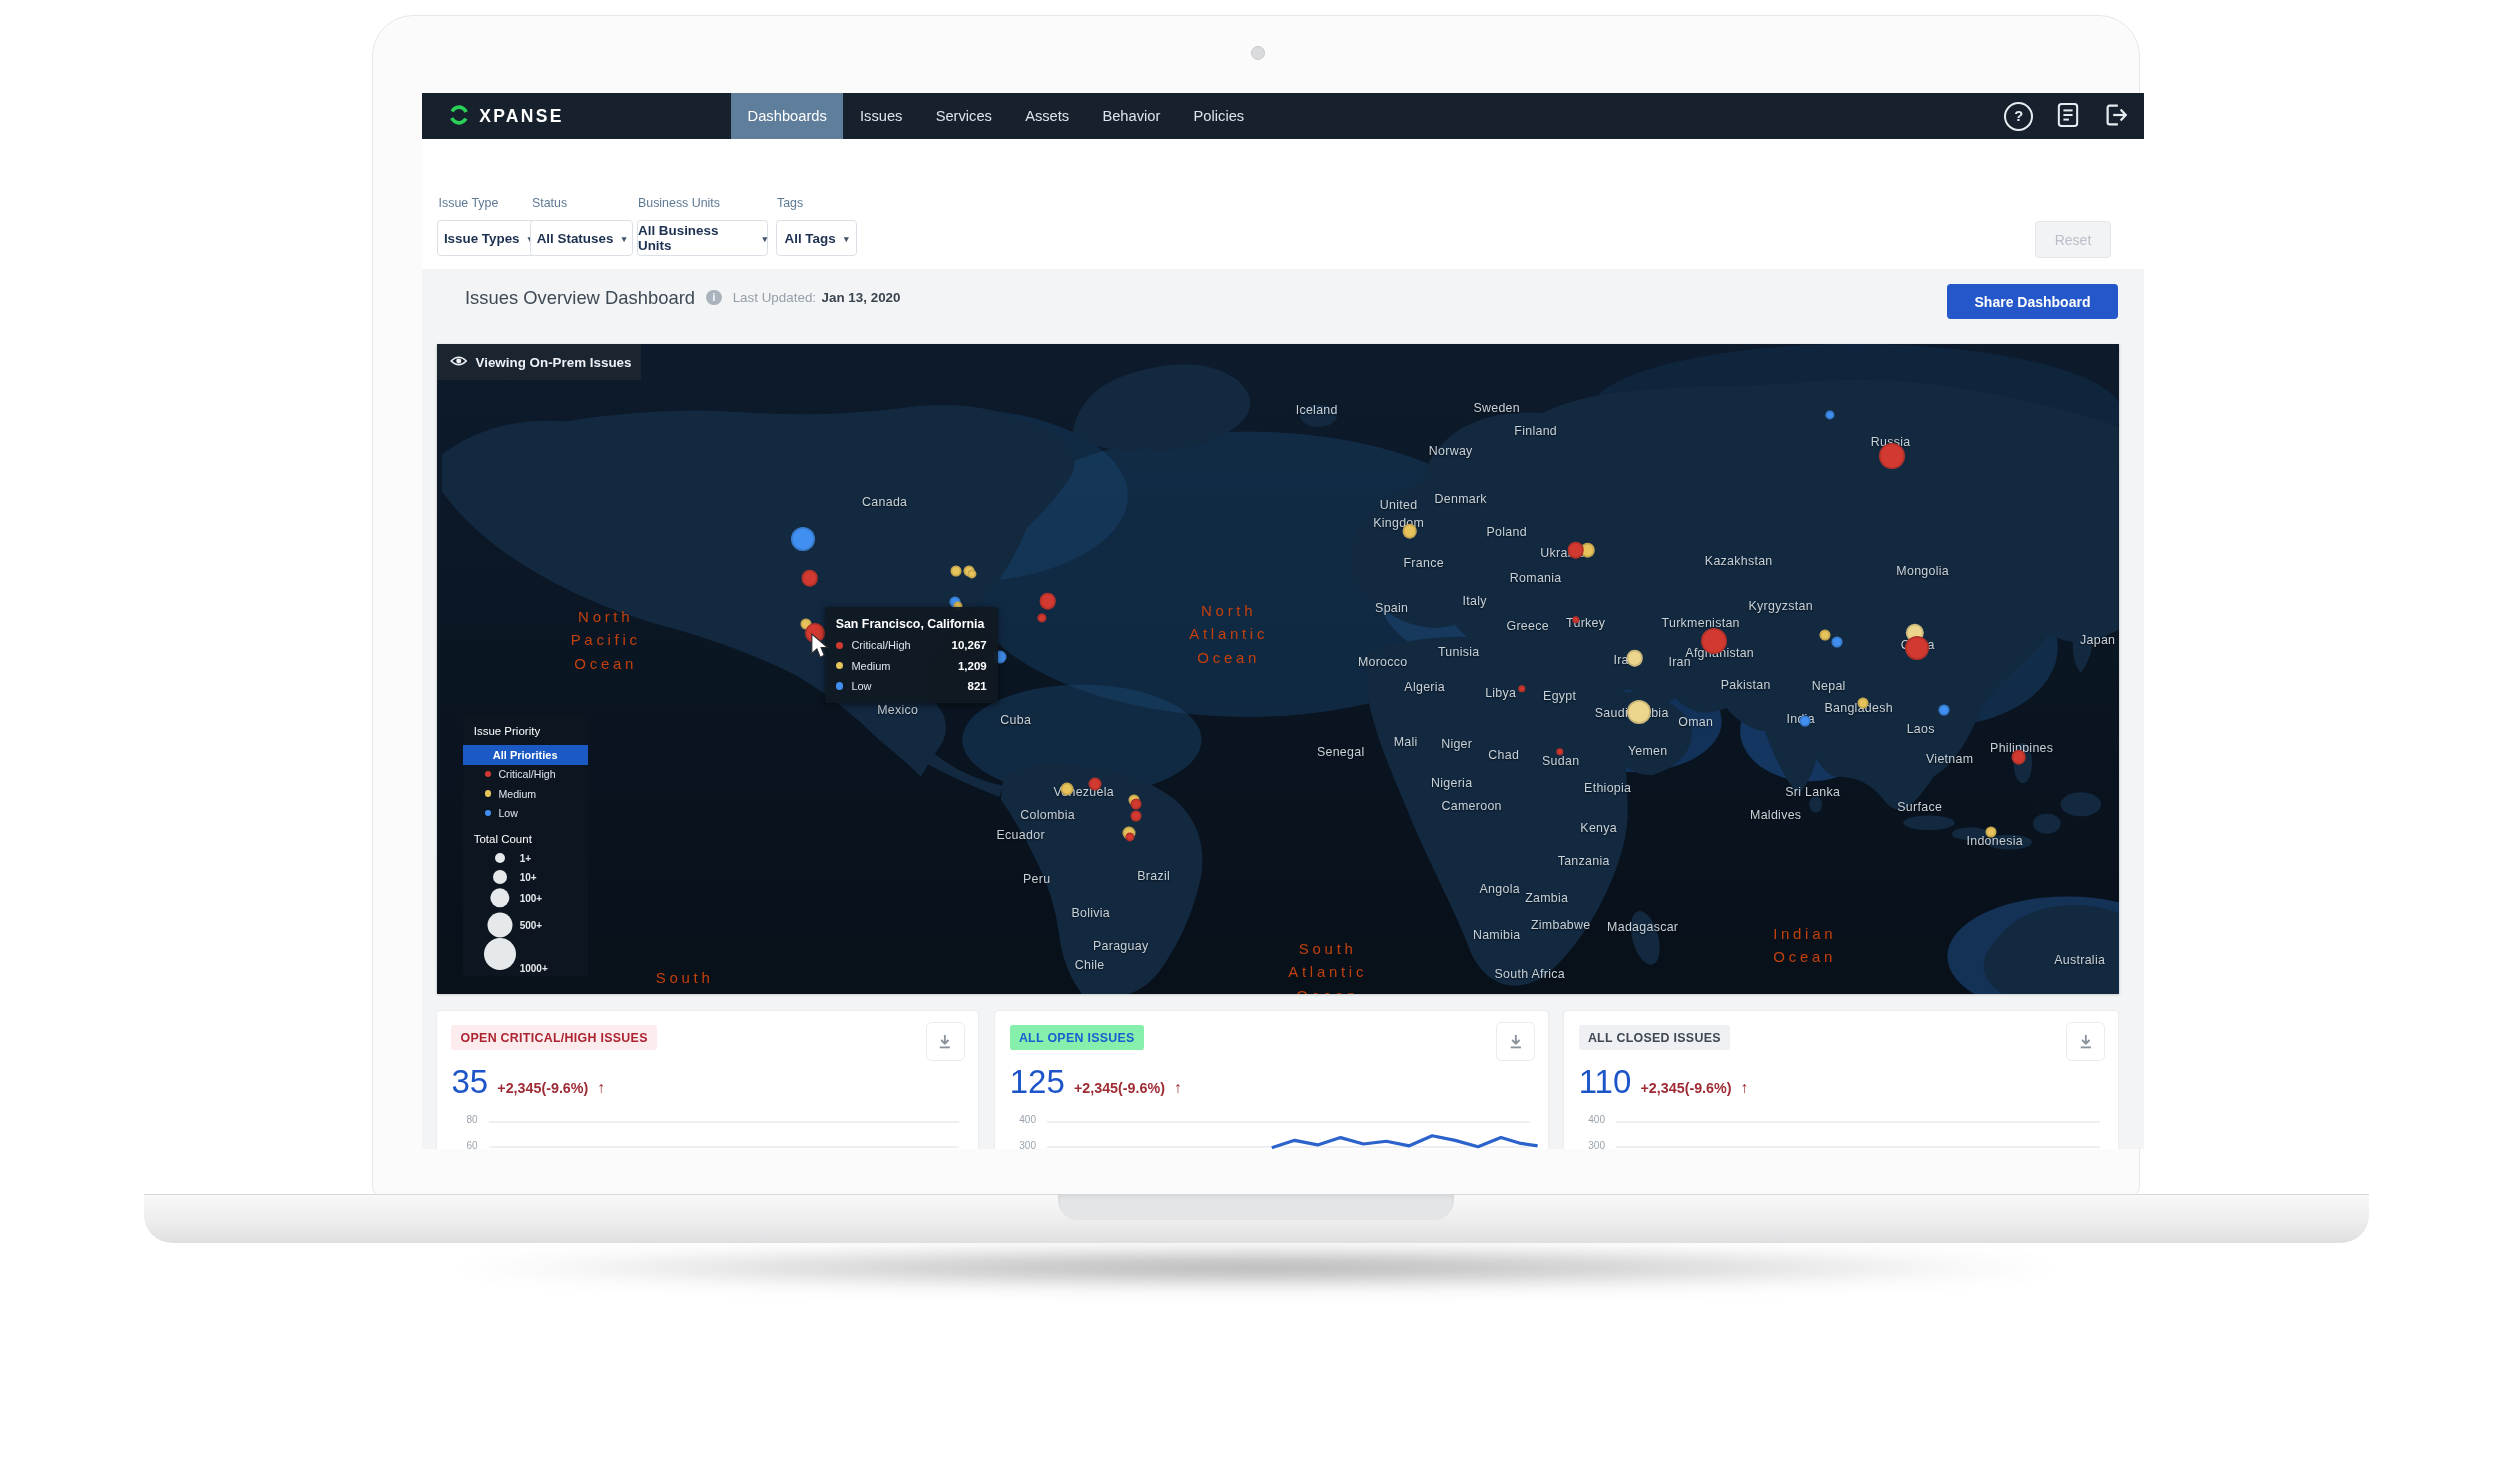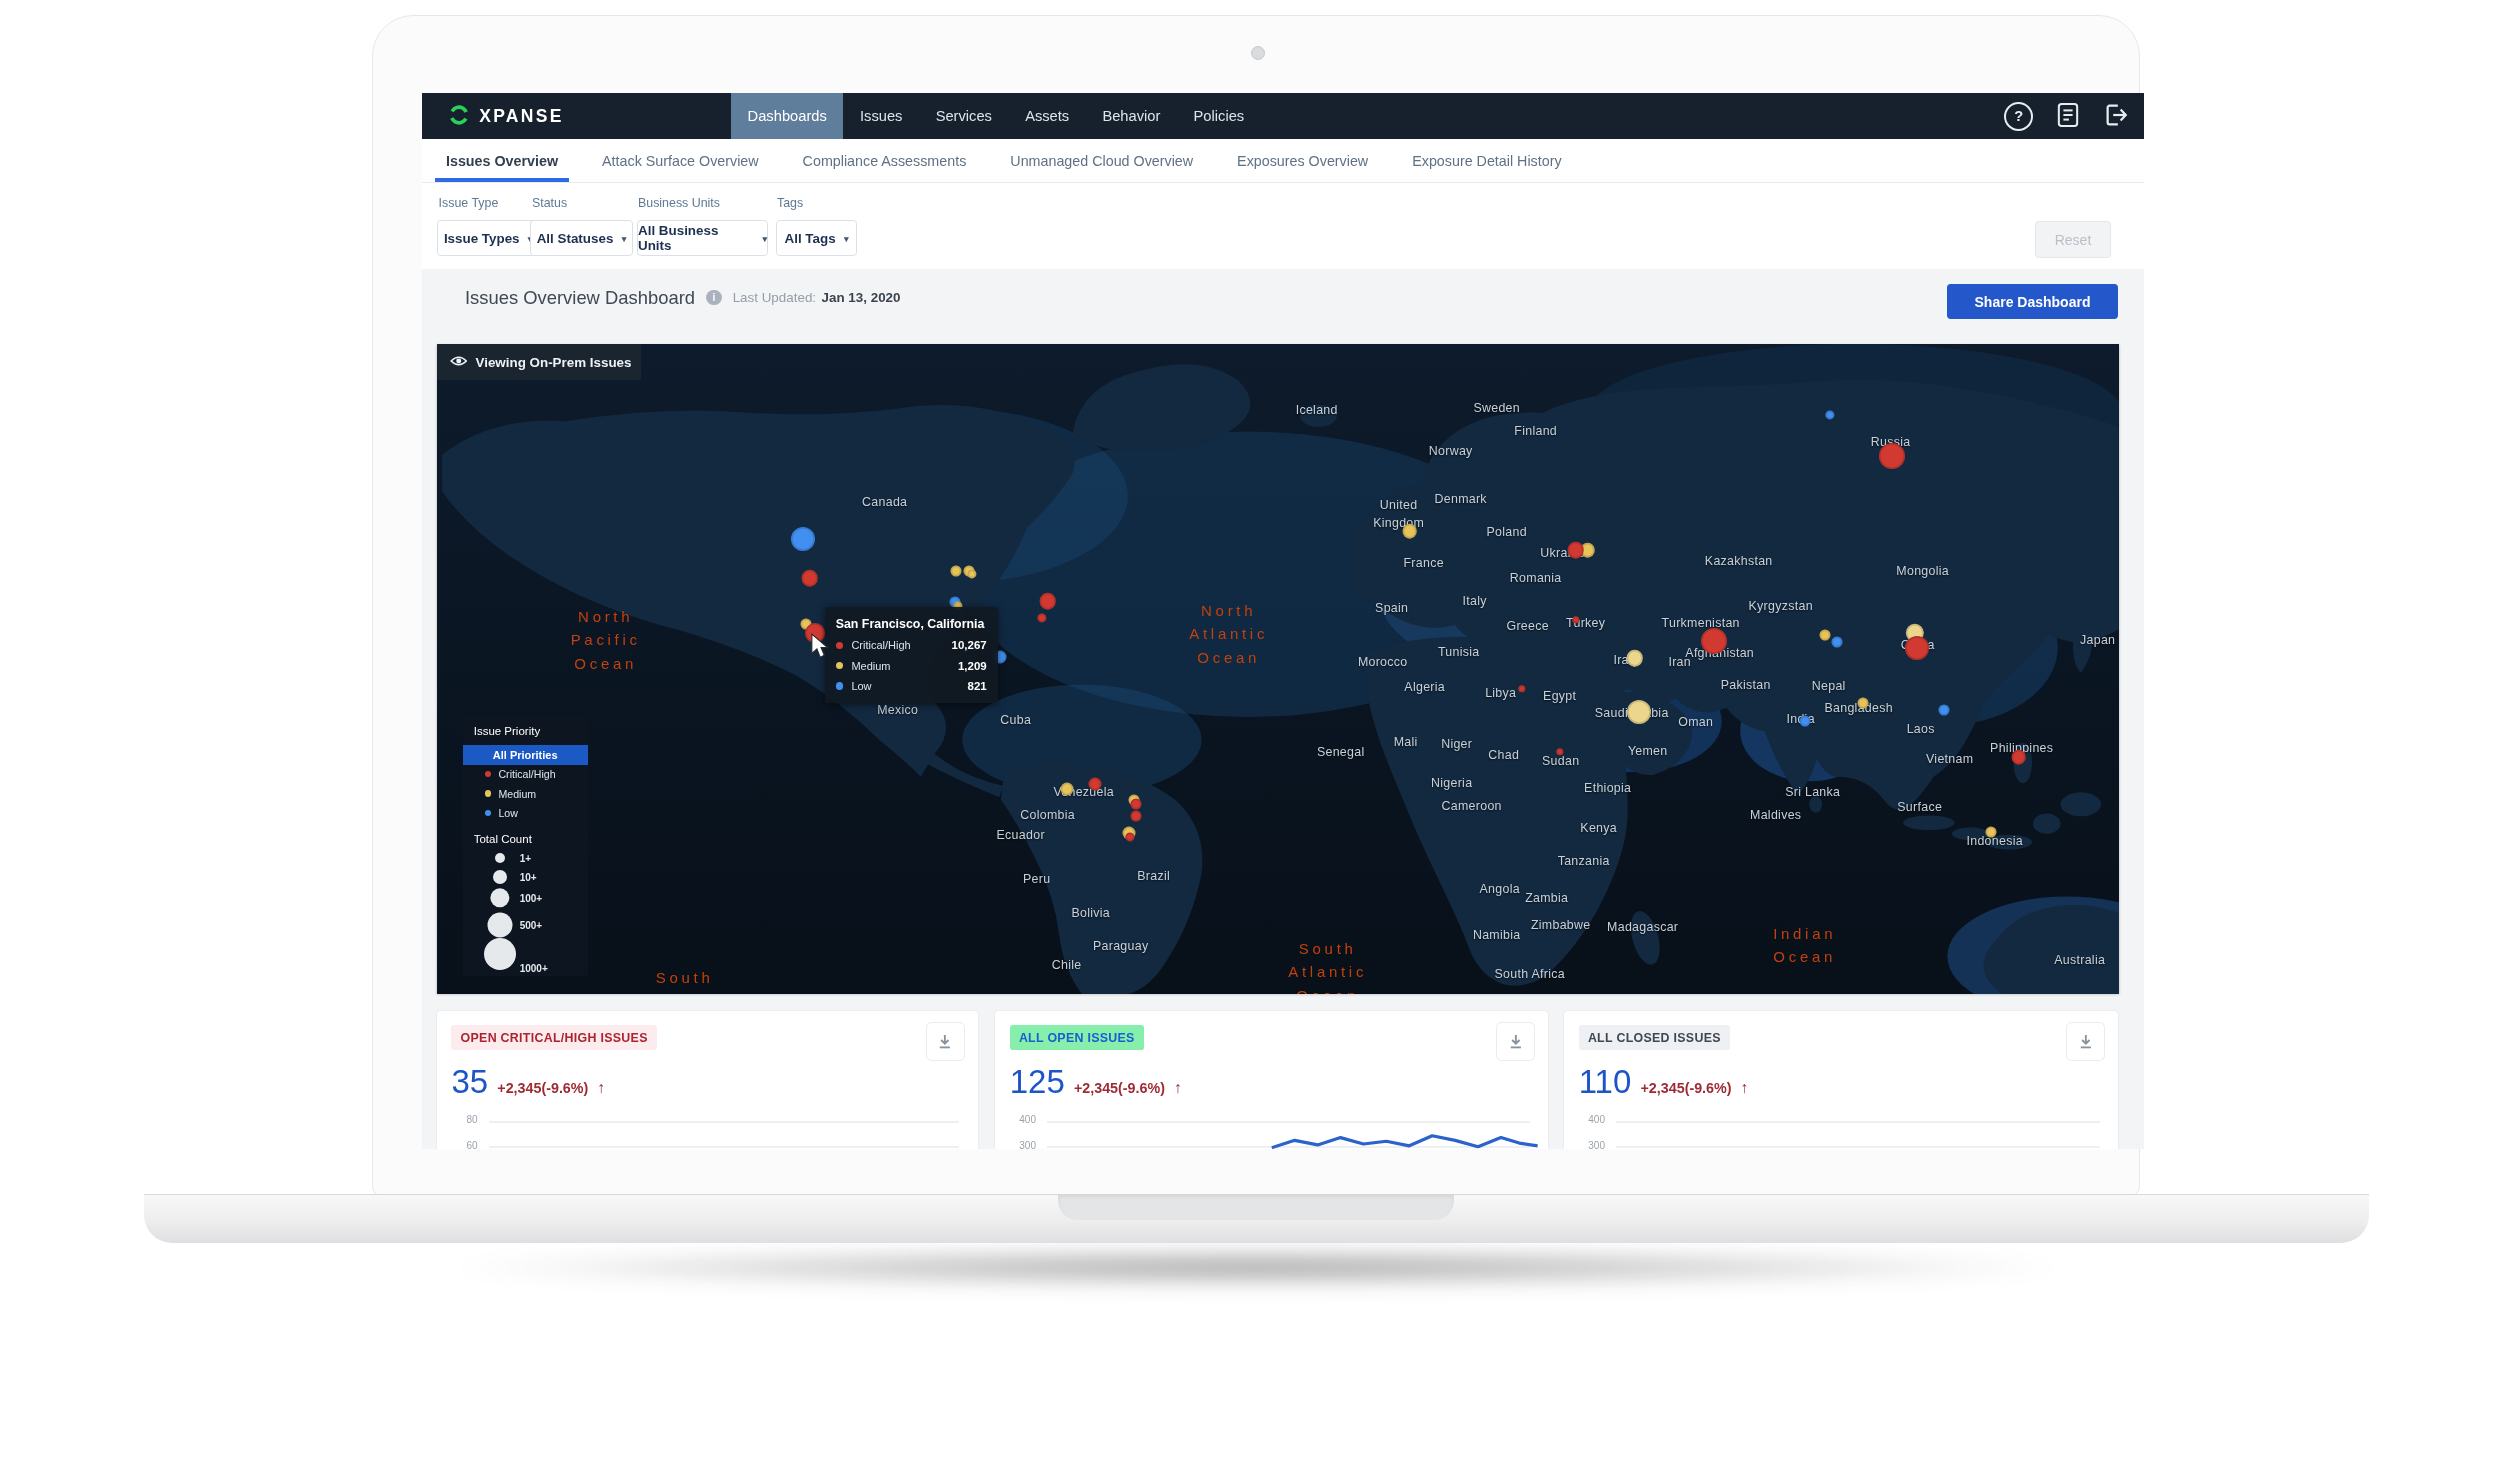--- a/index.html
+++ b/index.html
@@ -153,28 +153,20 @@
       <div>
         <svg width="26" height="26" viewBox="0 0 28 28">
           <path d="M16 4 H7 a2 2 0 0 0 -2 2 v16 a2 2 0 0 0 2 2 h9" fill="none" stroke="#e7ecf1" stroke-width="2.4"></path>
           <line x1="11" y1="14" x2="24" y2="14" stroke="#e7ecf1" stroke-width="2.4"></line>
           <path d="M19 8 l5.5 6 -5.5 6" fill="none" stroke="#e7ecf1" stroke-width="2.4"></path>
         </svg>
       </div>
     </div>
   </div>
 
-  <div class="abs" id="tabbar">
-      <div class="tab active">Issues Overview</div>
-      <div class="tab">Attack Surface Overview</div>
-      <div class="tab">Compliance Assessments</div>
-      <div class="tab">Unmanaged Cloud Overview</div>
-      <div class="tab">Exposures Overview</div>
-      <div class="tab">Exposure Detail History</div>
-    </div>
 
   <div class="abs" id="filterbar">
     <div id="filters-host">
         <div class="f-label" style="left: 16.6px;">Issue Type</div>
         <div class="f-box" style="left: 14.7px; width: 103px;">
           <span>Issue Types</span>
           <span class="caret">▾</span>
         </div>
         <div class="f-label" style="left: 110px;">Status</div>
         <div class="f-box" style="left: 108px; width: 103px;">
@@ -268,21 +260,21 @@
         <div class="country-label" style="left: 448px; top: 159px;">Canada</div>
         <div class="country-label" style="left: 461px; top: 367px;">Mexico</div>
         <div class="country-label" style="left: 579px; top: 377px;">Cuba</div>
         <div class="country-label" style="left: 647px; top: 449px;">Venezuela</div>
         <div class="country-label" style="left: 611px; top: 472px;">Colombia</div>
         <div class="country-label" style="left: 584px; top: 492px;">Ecuador</div>
         <div class="country-label" style="left: 600px; top: 536px;">Peru</div>
         <div class="country-label" style="left: 717px; top: 533px;">Brazil</div>
         <div class="country-label" style="left: 654px; top: 570px;">Bolivia</div>
         <div class="country-label" style="left: 684px; top: 603px;">Paraguay</div>
-        <div class="country-label" style="left: 630px; top: 622px; text-align: center;">Chile</div>
+        <div class="country-label" style="left: 653px; top: 622px; text-align: center;">Chile</div>
         <div class="country-label" style="left: 880px; top: 67px;">Iceland</div>
         <div class="country-label" style="left: 1014px; top: 108px;">Norway</div>
         <div class="country-label" style="left: 1060px; top: 65px;">Sweden</div>
         <div class="country-label" style="left: 1099px; top: 88px;">Finland</div>
         <div class="country-label" style="left: 962px; top: 171px;">United
 Kingdom</div>
         <div class="country-label" style="left: 1024px; top: 156px;">Denmark</div>
         <div class="country-label" style="left: 1070px; top: 189px;">Poland</div>
         <div class="country-label" style="left: 1126px; top: 210px;">Ukraine</div>
         <div class="country-label" style="left: 987px; top: 220px;">France</div>

